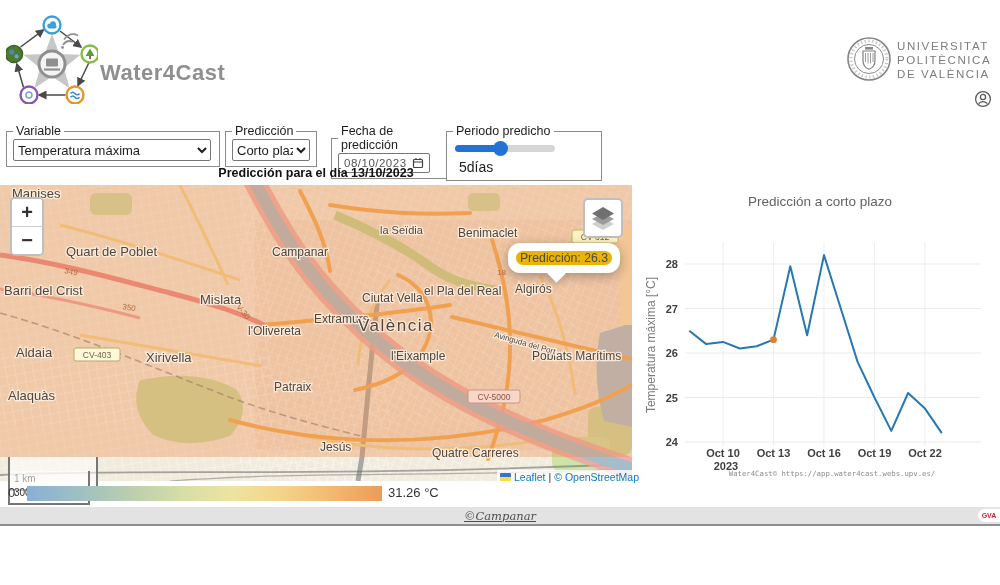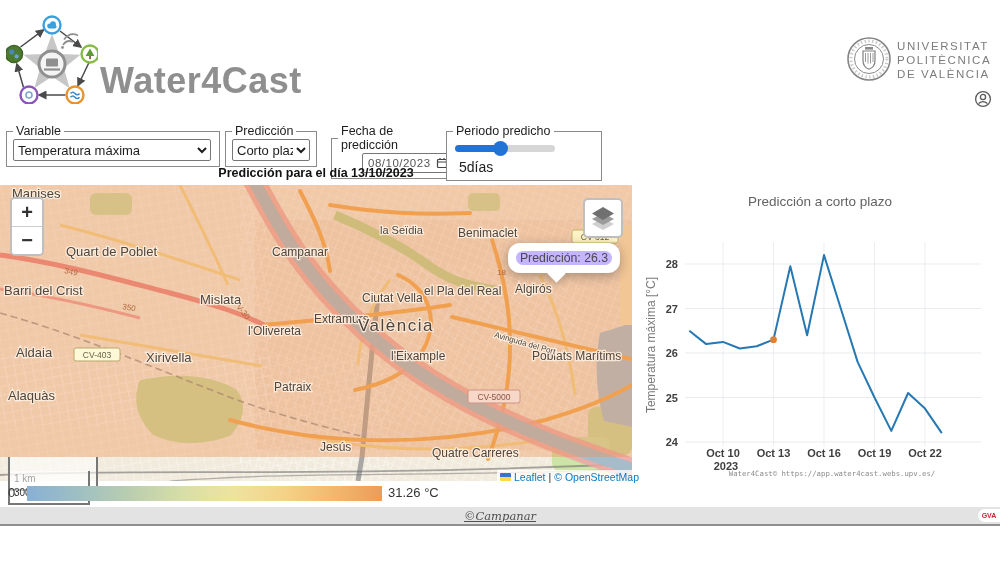--- a/index.html
+++ b/index.html
@@ -1,29 +1,29 @@
 <!DOCTYPE html>
 <html><head>
 <meta charset="utf-8">
 <style>
   html,body{margin:0;padding:0;background:#fff;}
   .page{position:relative;width:1000px;height:585px;background:#fff;overflow:hidden;
         font-family:"Liberation Sans",sans-serif;color:#222;}
   .abs{position:absolute;}
 
   
-  .app-title{position:absolute;left:100px;top:60px;font-size:36px;font-weight:600;color:#8f8f8f;letter-spacing:.5px;}
+  .app-title{position:absolute;left:100px;top:60px;font-size:22px;font-weight:600;color:#8f8f8f;letter-spacing:.5px;}
   .upv-text{position:absolute;left:897px;top:39px;font-size:11.5px;line-height:14px;letter-spacing:1.6px;color:#7c7c7c;font-weight:400;}
 
   
   fieldset.ctrl{position:absolute;margin:0;border:1px solid #8a8a8a;border-radius:0;padding:1px 6px 5px 6px;background:#fff;}
   fieldset.ctrl legend{font-size:12.5px;color:#1d1d1d;padding:0 3px;}
   select.ctl{font-size:13px;color:#1d1d1d;border:1px solid #767676;border-radius:2px;background:#fff;height:22px;}
   .datebox{display:inline-flex;align-items:center;gap:5px;border:1px solid #767676;border-radius:2px;height:18px;padding:0 5px;
-           font-size:11.5px;color:#555;letter-spacing:.5px;margin-left:24px;}
+           font-size:11.5px;color:#555;letter-spacing:.5px;}
   input[type=range].period{-webkit-appearance:none;appearance:none;width:100px;height:7px;border-radius:4px;outline:none;
         background:linear-gradient(to right,#2273d4 0%,#2273d4 44%,#d6d6d6 44%,#d6d6d6 100%);vertical-align:middle;}
   input[type=range].period::-webkit-slider-thumb{-webkit-appearance:none;width:15px;height:15px;border-radius:50%;background:#2273d4;border:none;}
   input[type=range].period::-moz-range-thumb{width:15px;height:15px;border-radius:50%;background:#2273d4;border:none;}
   .period-label{font-size:14px;color:#222;margin-left:6px;vertical-align:middle;}
 
   .map-title{position:absolute;left:0;top:166px;width:632px;text-align:center;font-size:12.5px;font-weight:700;color:#111;}
 
   
   .zoomctl{position:absolute;left:10px;top:197px;width:30px;border:2px solid rgba(0,0,0,.25);border-radius:5px;overflow:hidden;background:#fff;}
@@ -251,21 +251,21 @@
   </div>
   <div class="layersctl">
     <svg width="26" height="26" viewBox="0 0 26 26">
       <path d="M13,13 L24,19 13,25 2,19Z" fill="#cfcfcf"></path>
       <path d="M13,8 L24,14 13,20 2,14Z" fill="#9b9b9b"></path>
       <path d="M13,2 L24,8.5 13,15 2,8.5Z" fill="#707070"></path>
     </svg>
   </div>
   <div class="popup">
     <div class="popup-tail"></div>
-    <span style="position:relative;background:#c4b5fd;padding:0 4px;border-radius:8px;">Predicción: 26.3</span>
+    <span style="position:relative;background:#eab308;padding:0 4px;border-radius:8px;">Predicción: 26.3</span>
   </div>
   <div class="scaleline scale-km">1 km</div>
   <div class="scaleline scale-ft">3000 ft</div>
   <div class="attribution">
     <span class="ua-flag"></span>
     <a href="#">Leaflet</a>
     <span>|</span>
     <a href="#">© OpenStreetMap</a>
   </div>
 

